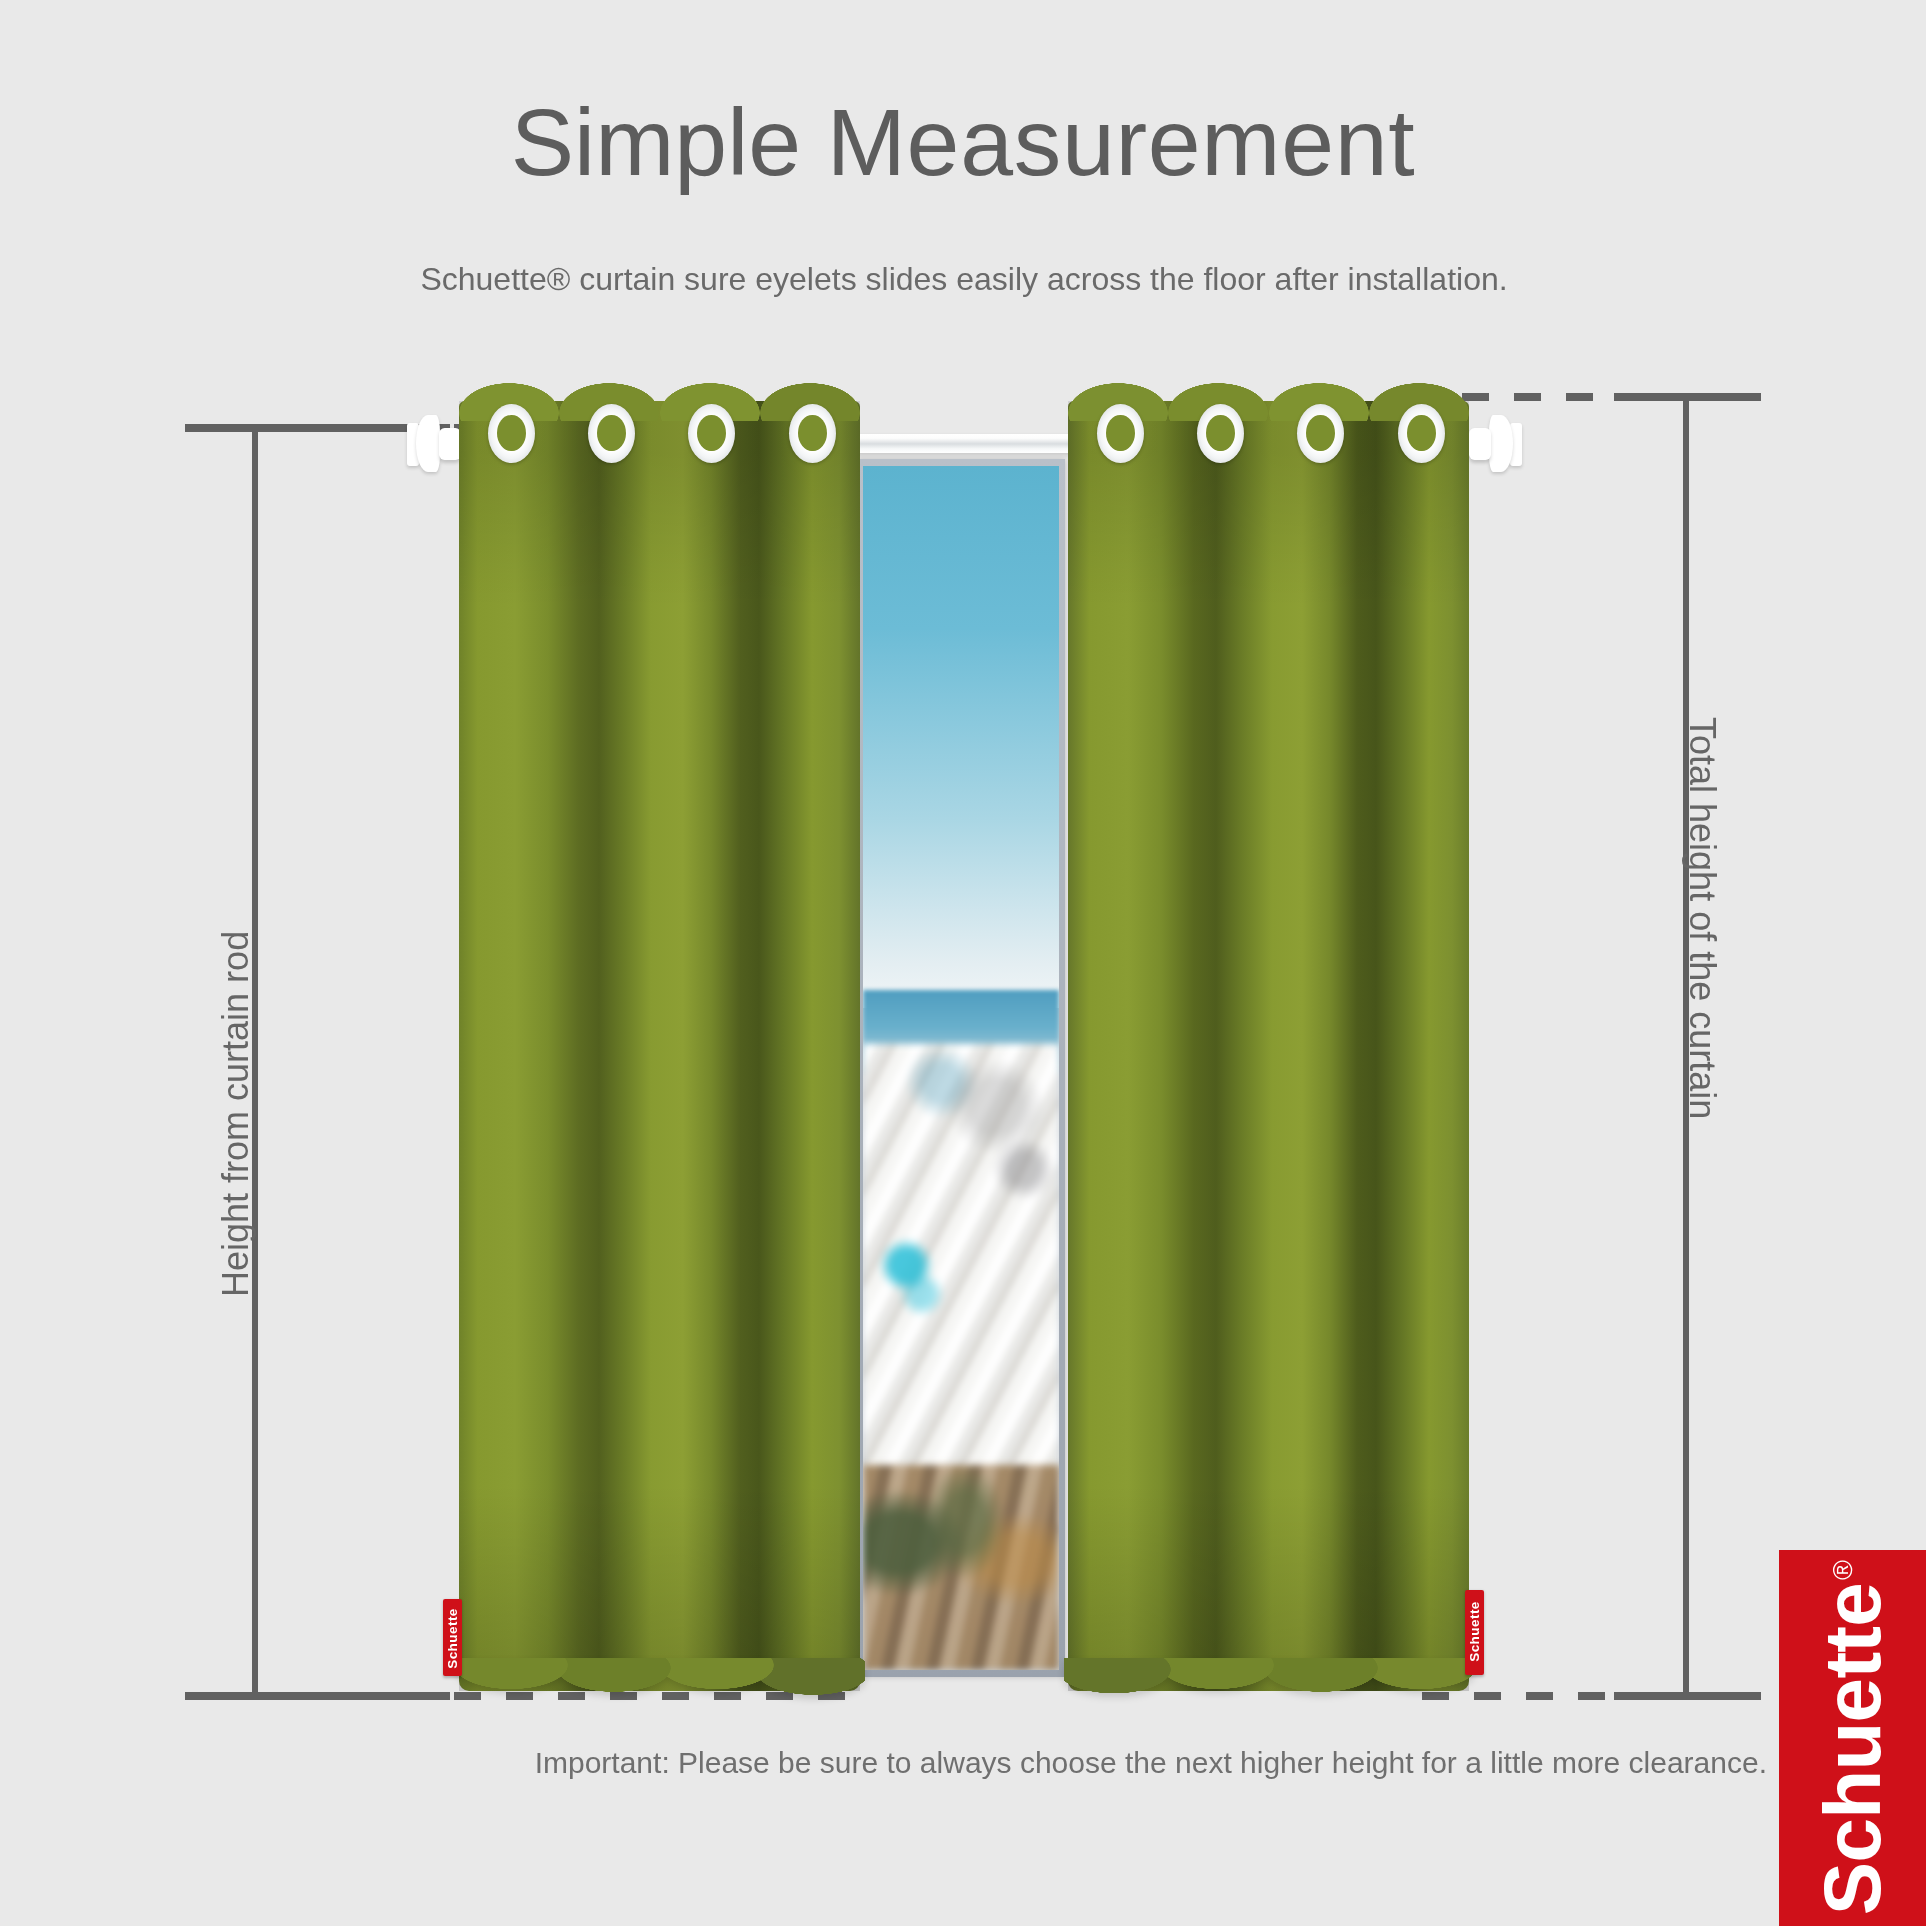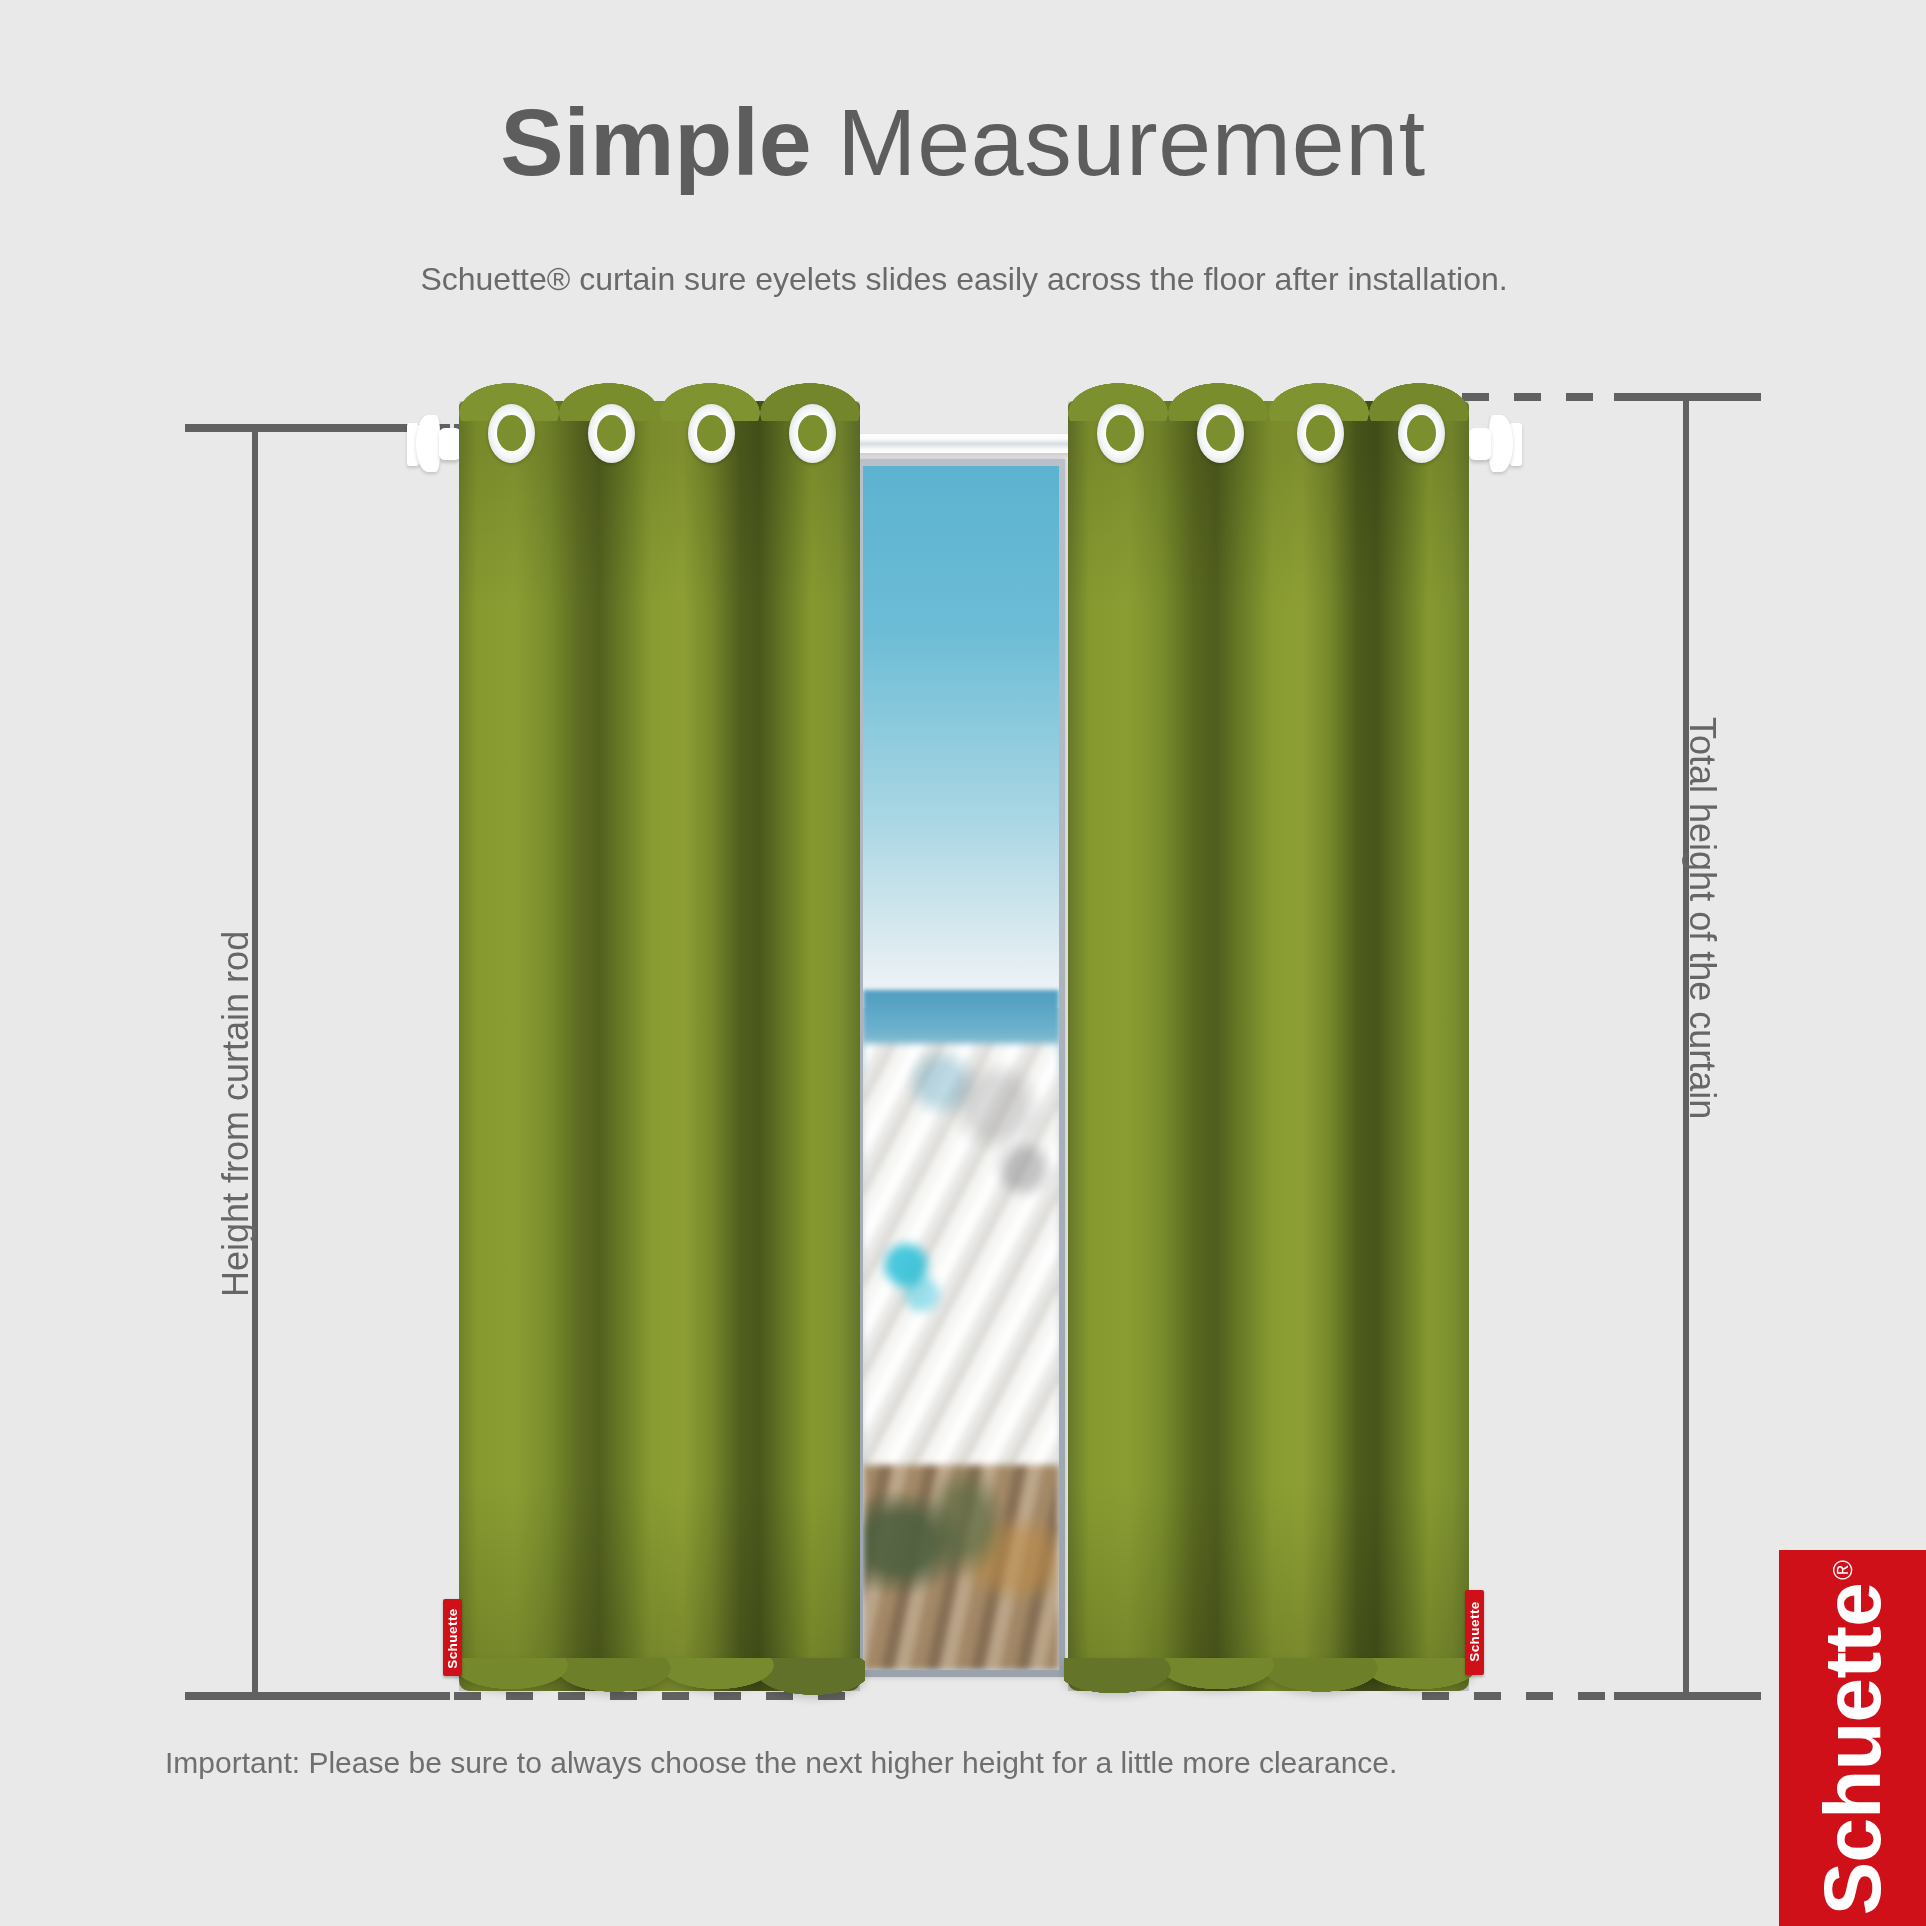--- a/index.html
+++ b/index.html
@@ -16,36 +16,36 @@
   
   .title{
     position:absolute;left:0;right:0;top:93px;
     text-align:center;
     font-size:95px;
     line-height:1.05;
     color:#5d5d5d;
     letter-spacing:-0.7px;
     white-space:nowrap;
   }
-  .title .t-strong{font-weight:700;letter-spacing:0px;}
+  .title .t-strong{font-weight:400;letter-spacing:0px;}
   .title .t-light{font-weight:300;letter-spacing:0.7px;}
 
   .subtitle{
     position:absolute;left:201px;width:1526px;top:258px;
     text-align:center;
     font-size:32px;
     line-height:1.35;
     font-weight:300;
     color:#6a6a6a;
   }
   .subtitle .l2{display:block;}
 
   .footnote{
     position:absolute;left:165px;width:1602px;top:1746px;
-    text-align:left;
+    text-align:right;
     font-size:30px;
     font-weight:300;
     color:#6f6f6f;
     white-space:nowrap;
   }
 
   
   .guide-v{
     position:absolute;width:6.4px;background:#616161;
   }

